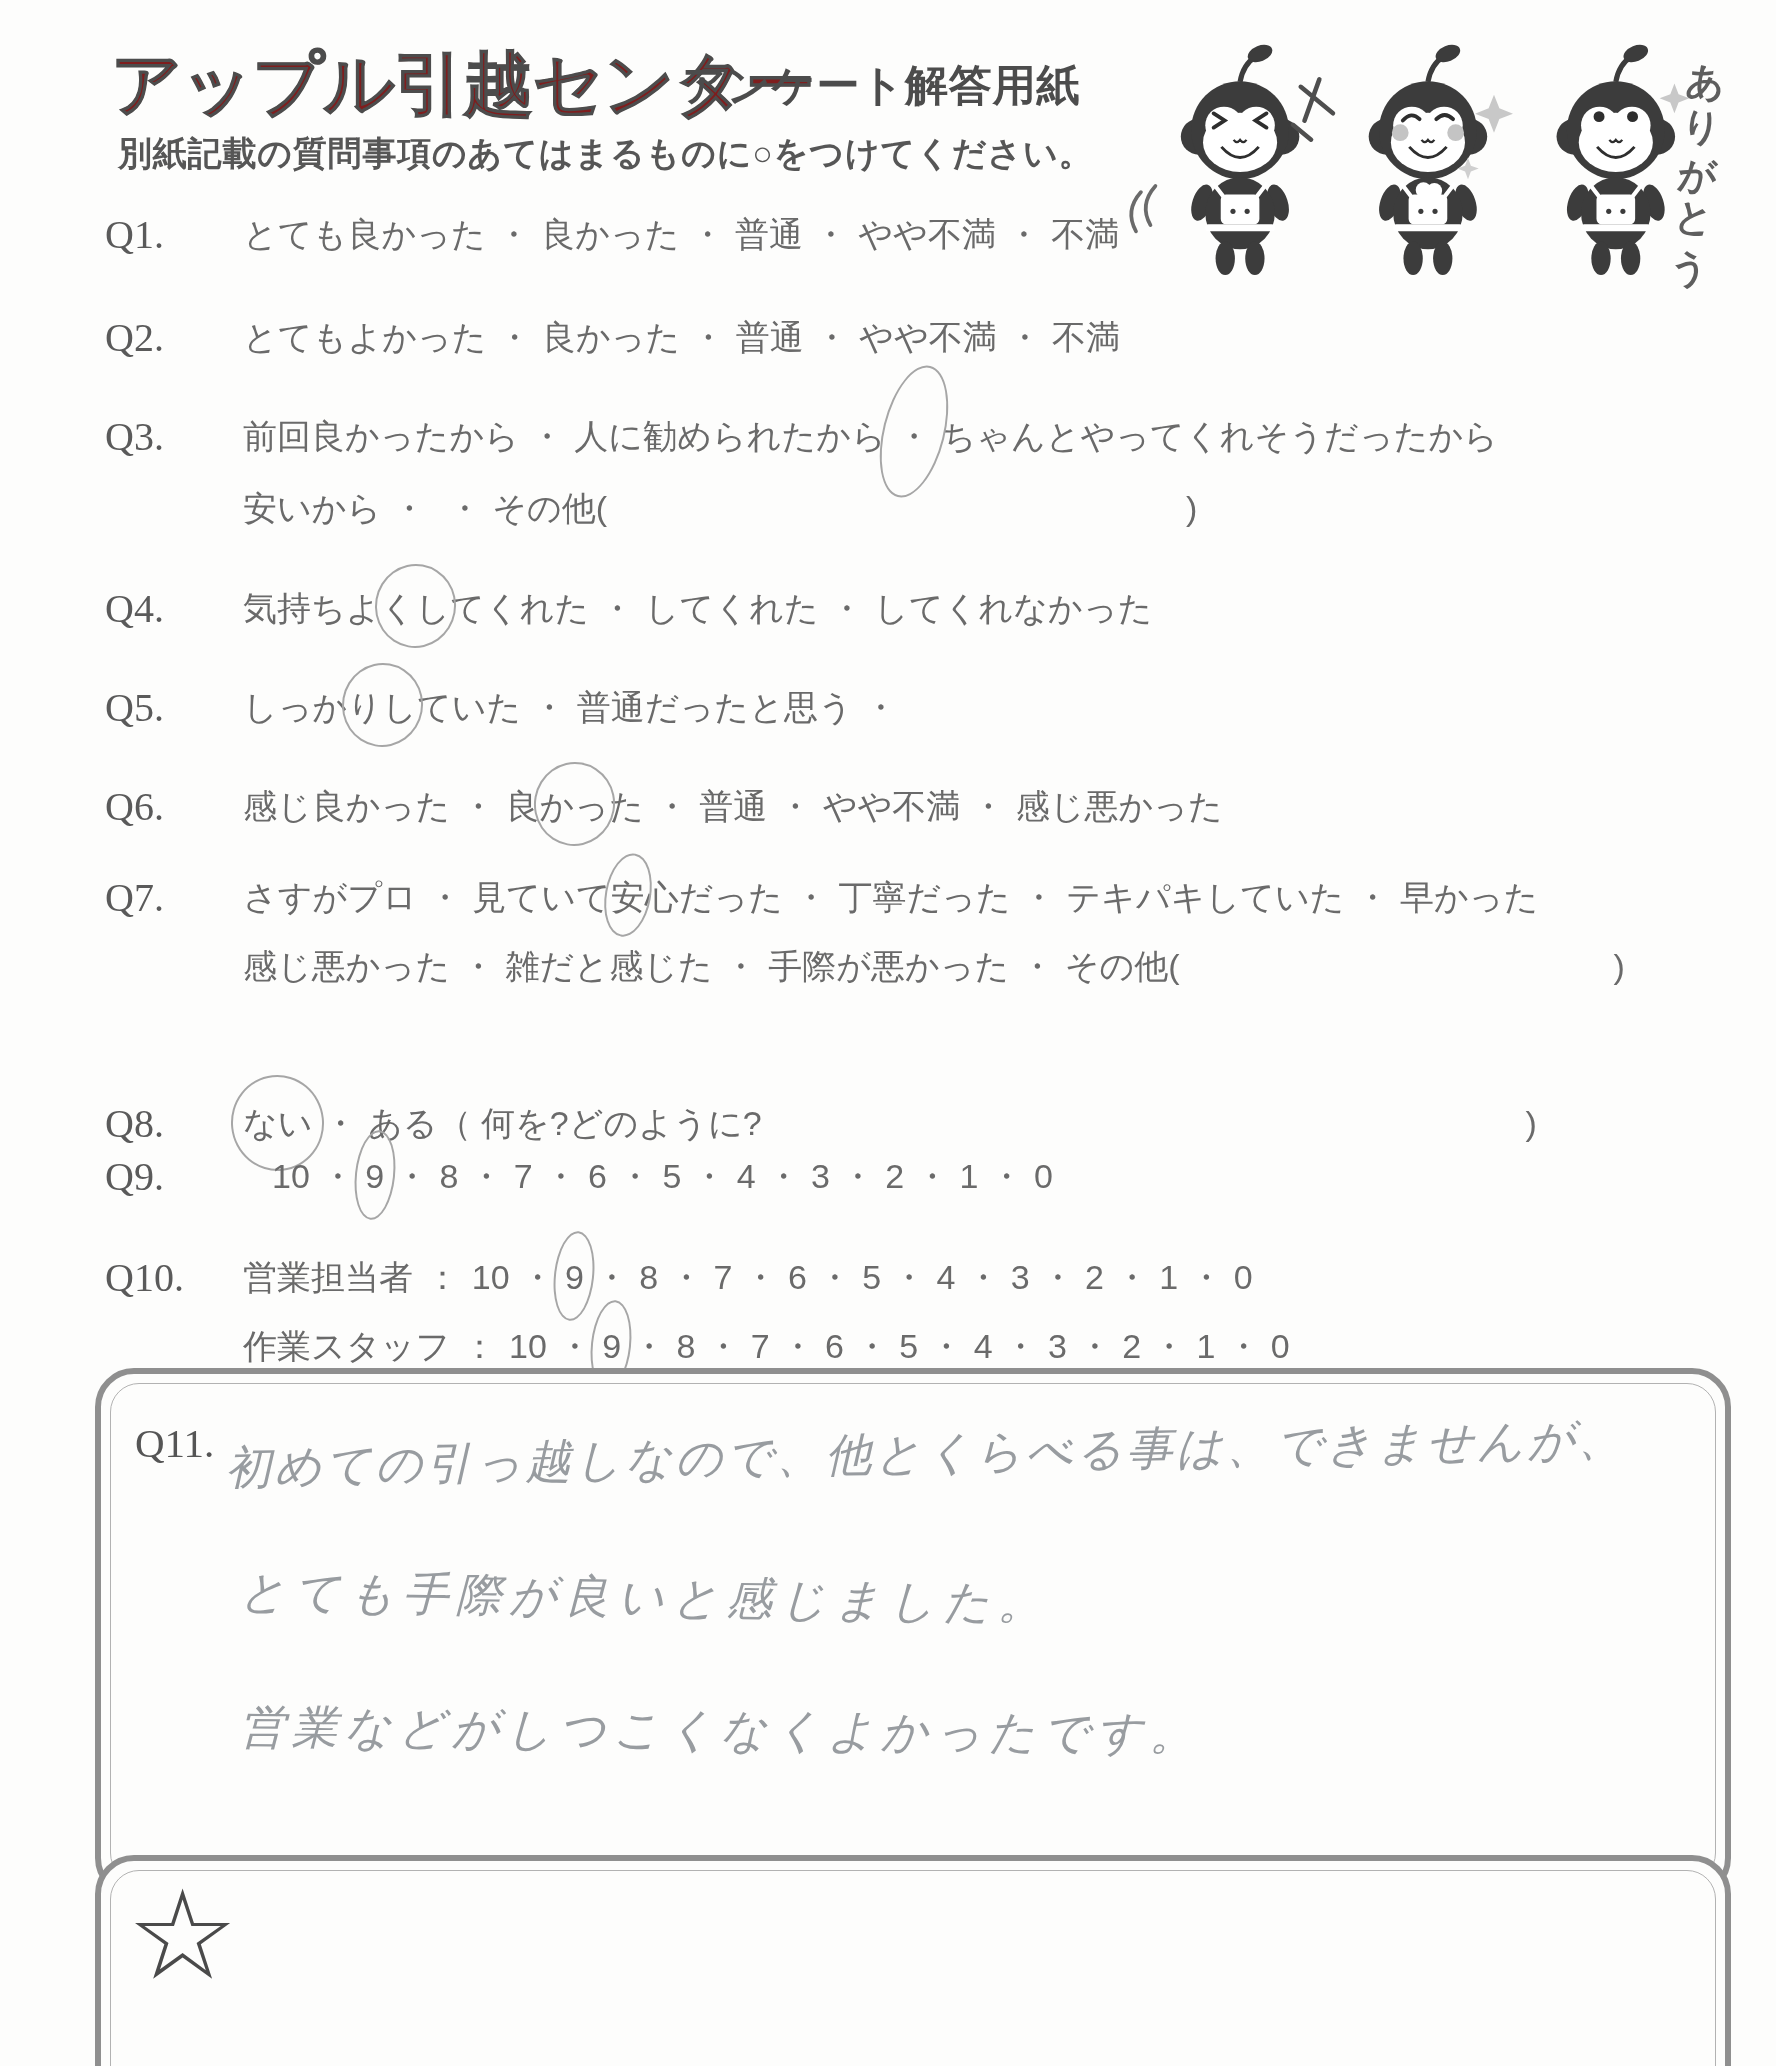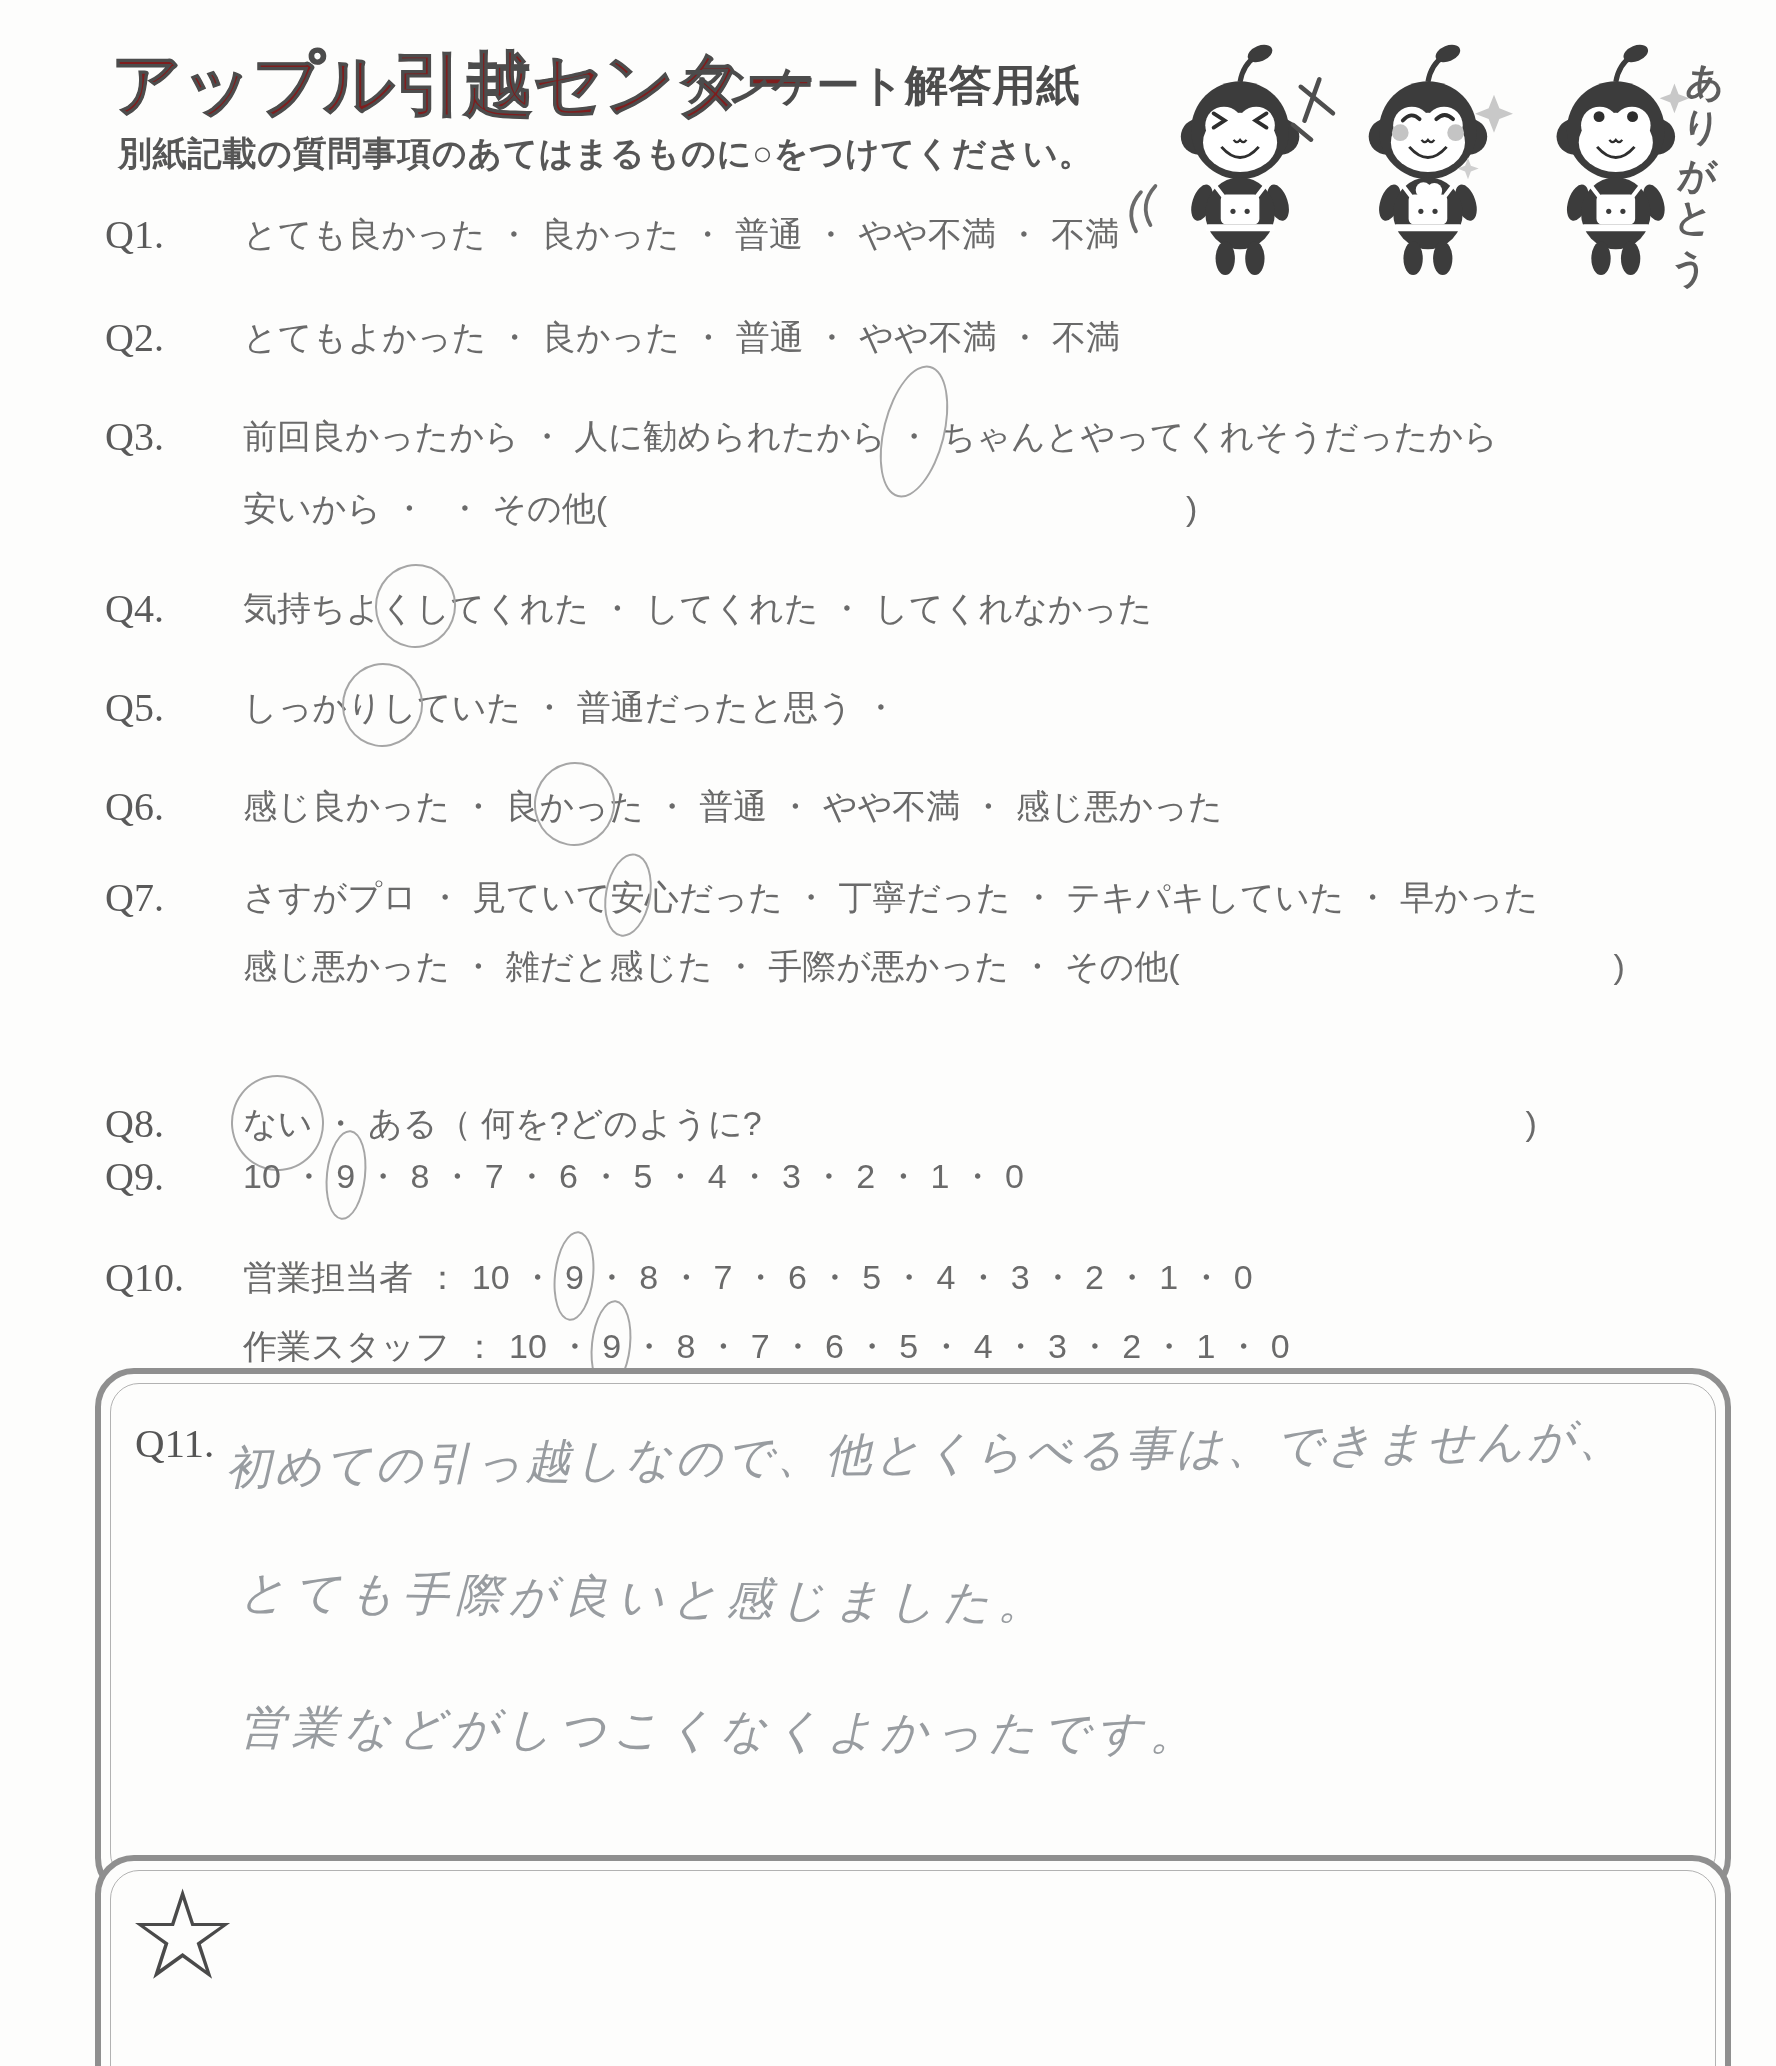--- a/index.html
+++ b/index.html
@@ -264,21 +264,21 @@
     <div class="qrow" style="top: 1100px;">
       <span class="qlabel">Q8.</span>
       <span class="opts">
         <span class="seg circle wide">ない</span>
         <span class="seg sep">・</span>
         <span class="seg">ある（ 何を?どのように?</span>
         <span class="gap" style="width: 764px;"></span>
         <span class="seg">)</span>
       </span>
     </div>
-    <div class="qrow" style="top: 1153px;">
+    <div class="qrow" style="top: 1153px; gap: 29px;">
       <span class="qlabel">Q9.</span>
       <span class="opts">
         <span class="seg">10</span>
         <span class="seg sep">・</span>
         <span class="seg circle num">9</span>
         <span class="seg sep">・</span>
         <span class="seg">8</span>
         <span class="seg sep">・</span>
         <span class="seg">7</span>
         <span class="seg sep">・</span>

